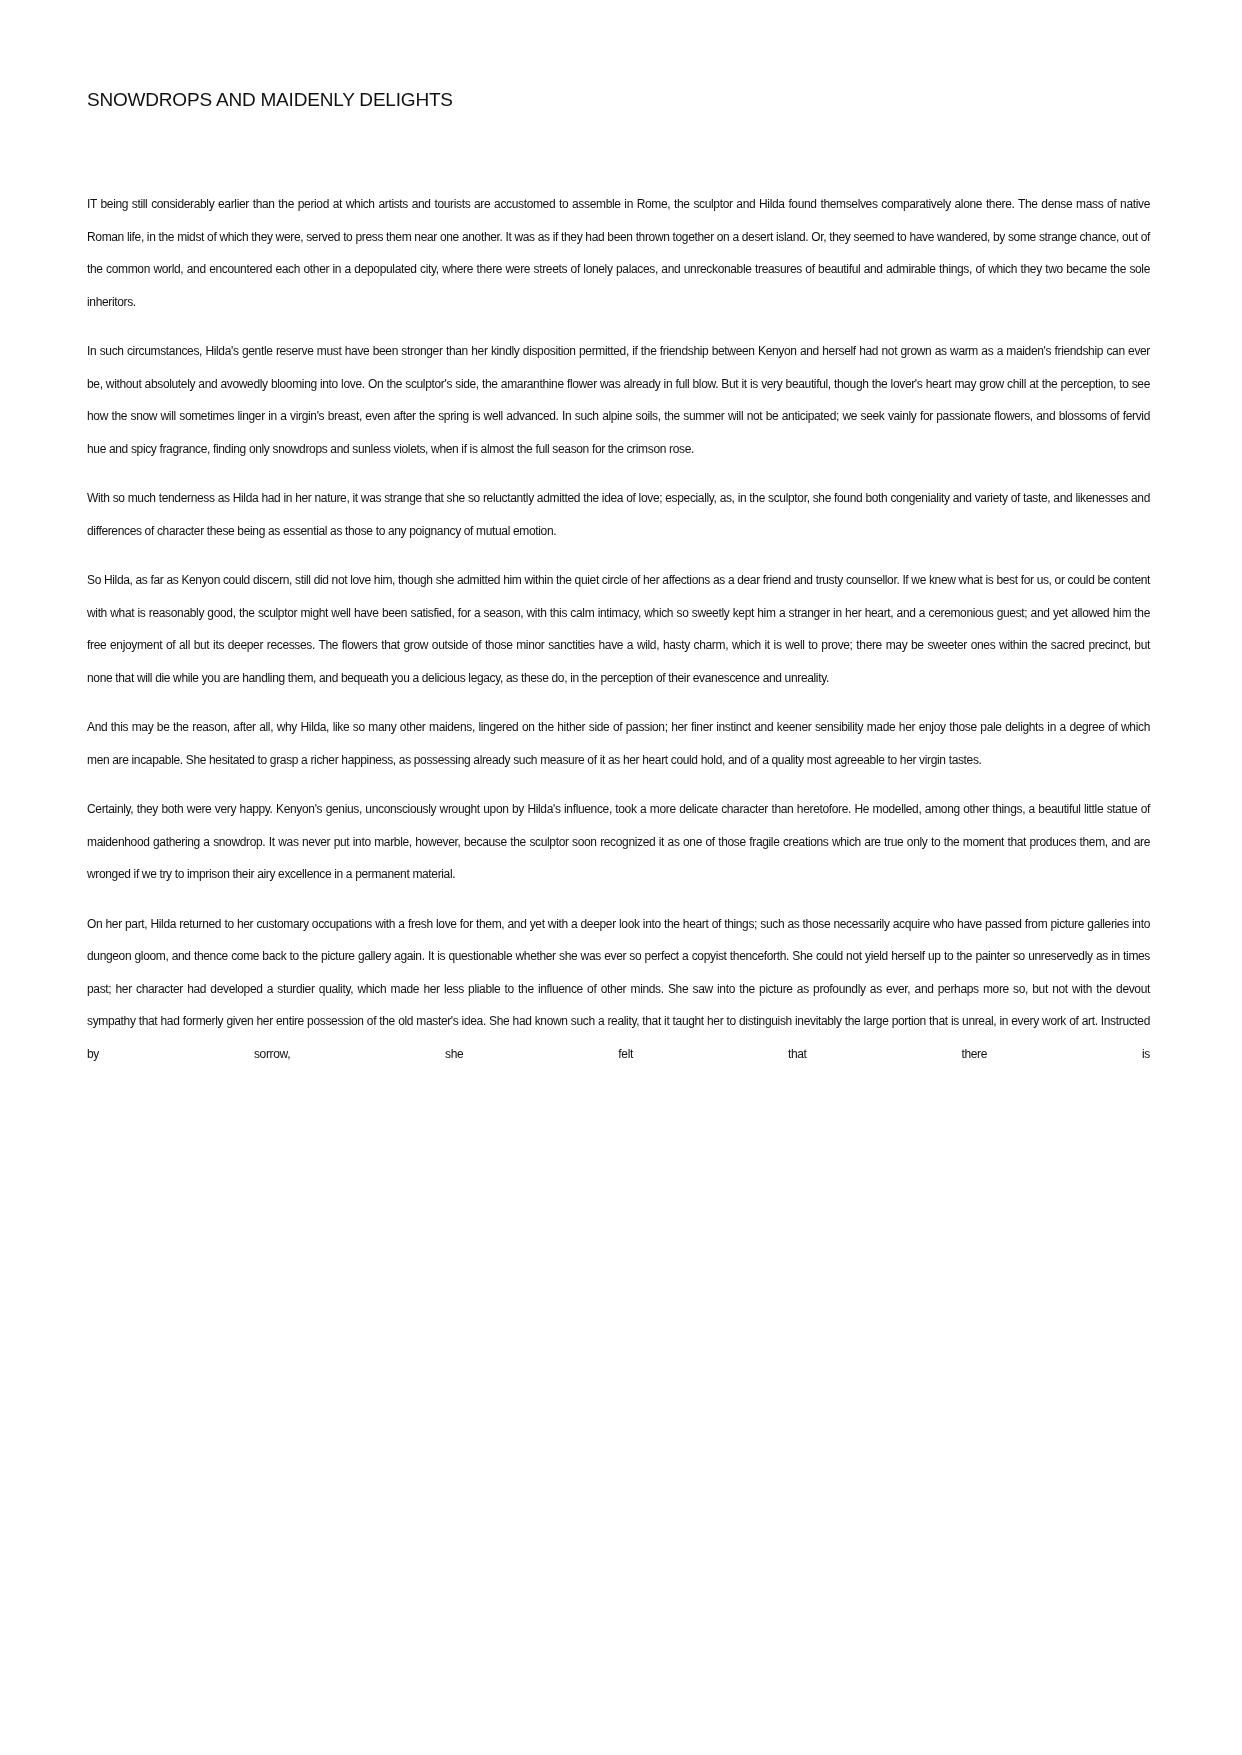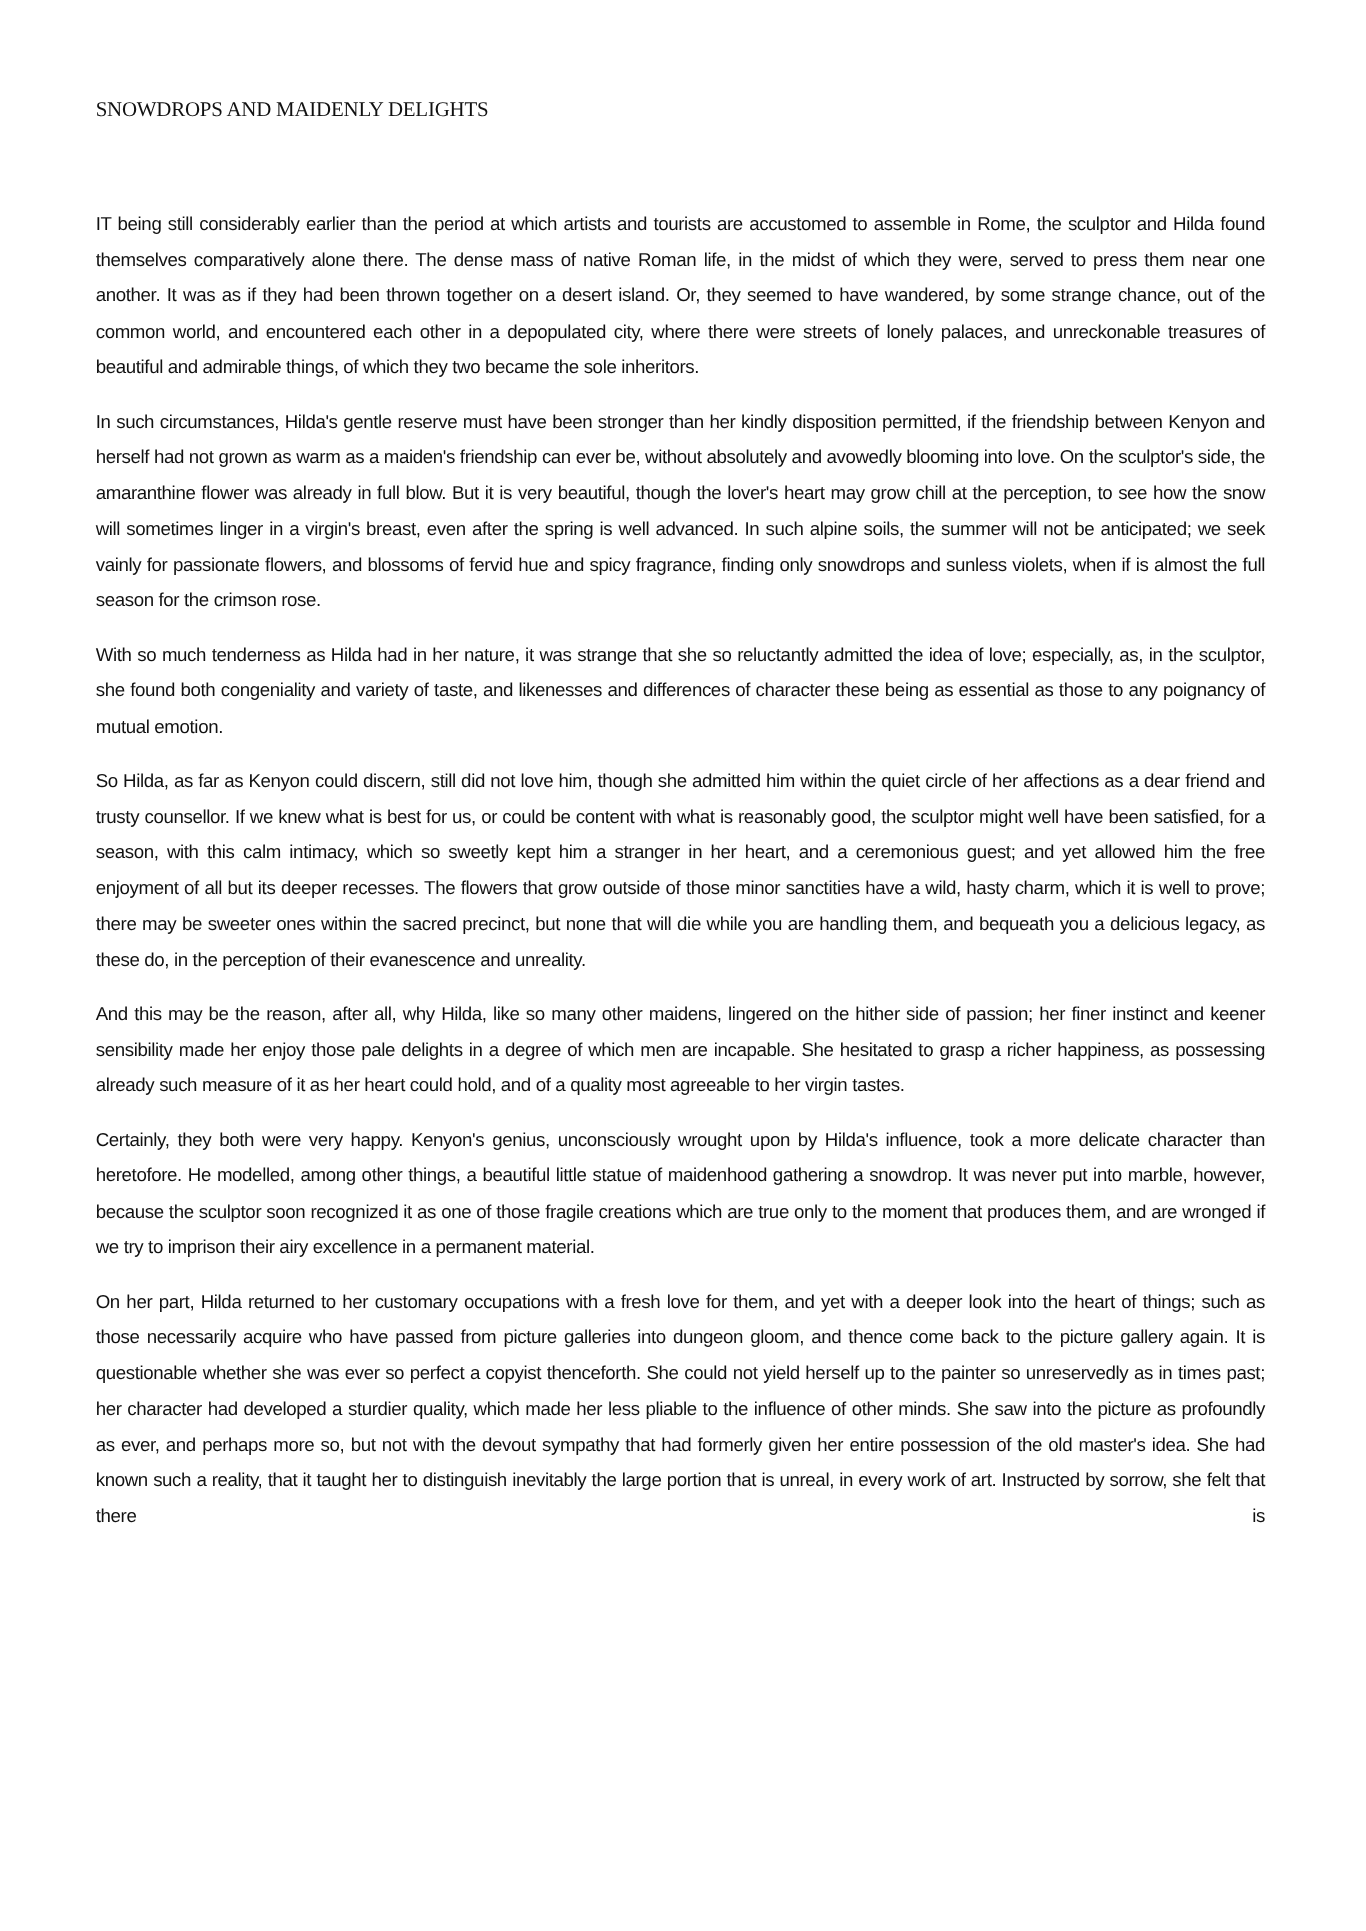--- a/index.html
+++ b/index.html
@@ -18,31 +18,30 @@
     width: 1063px;
   }
   .title {
     position: absolute;
     top: 88px;
     left: 0;
     font-size: 19px;
     line-height: 24px;
     letter-spacing: -0.2px;
     white-space: nowrap;
-    font-family: Liberation Serif, serif;
   }
   .body {
     position: absolute;
     top: 188px;
     left: 0;
     width: 1063px;
   }
   .para {
     margin: 0 0 17px 0;
-    font-size: 17px;
+    font-size: 12px;
     line-height: 32.5px;
     text-align: justify;
     text-align-last: left;
     letter-spacing: -0.35px;
     word-spacing: 0px;
   }
 </style>
 </head>
 <body>
 

